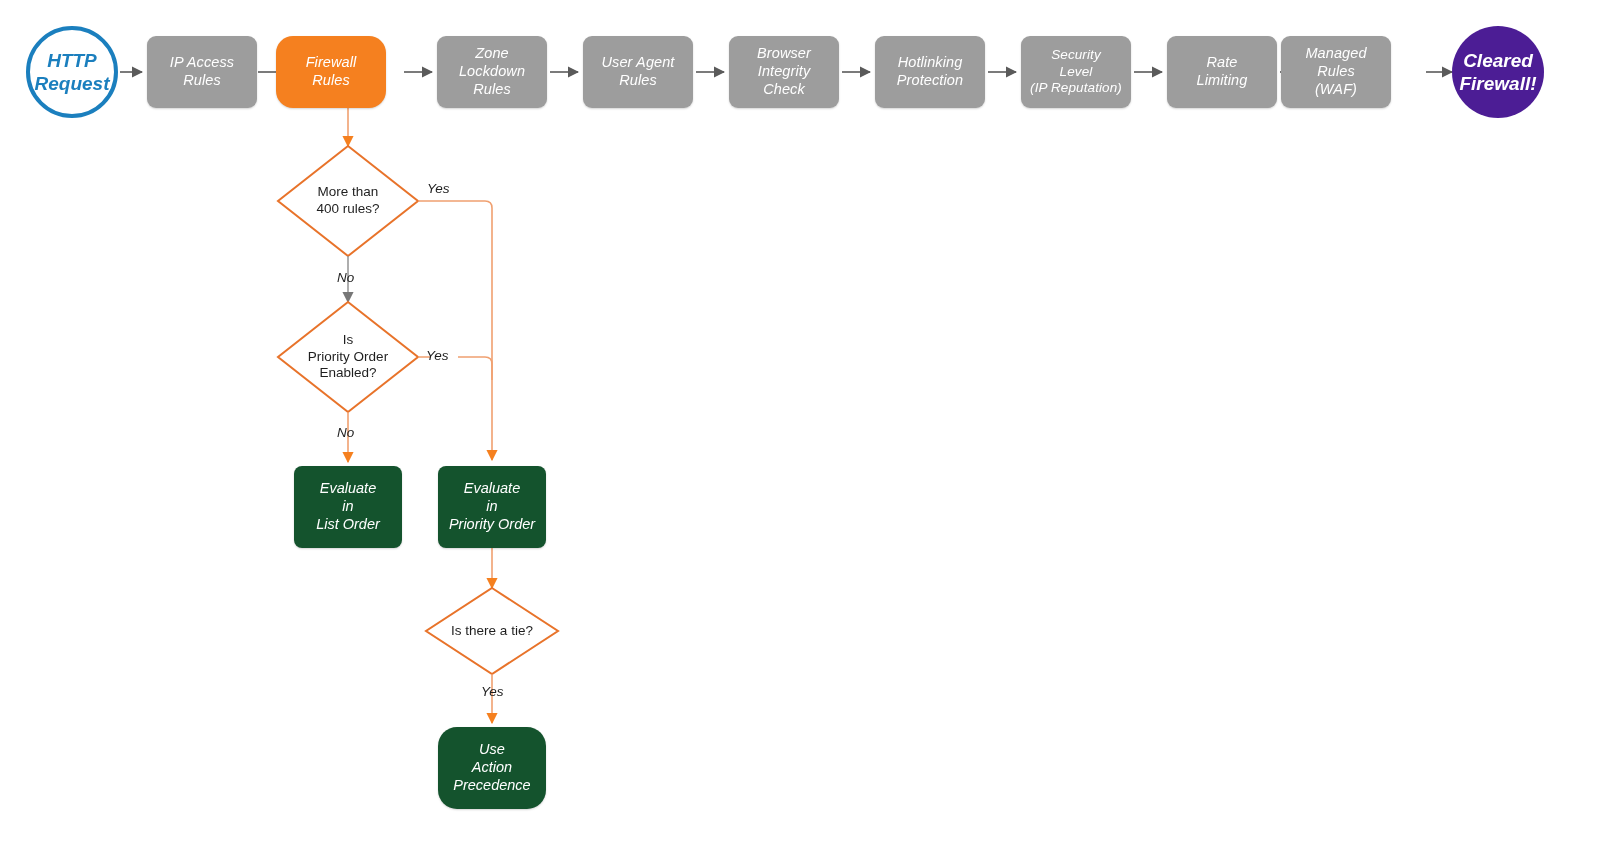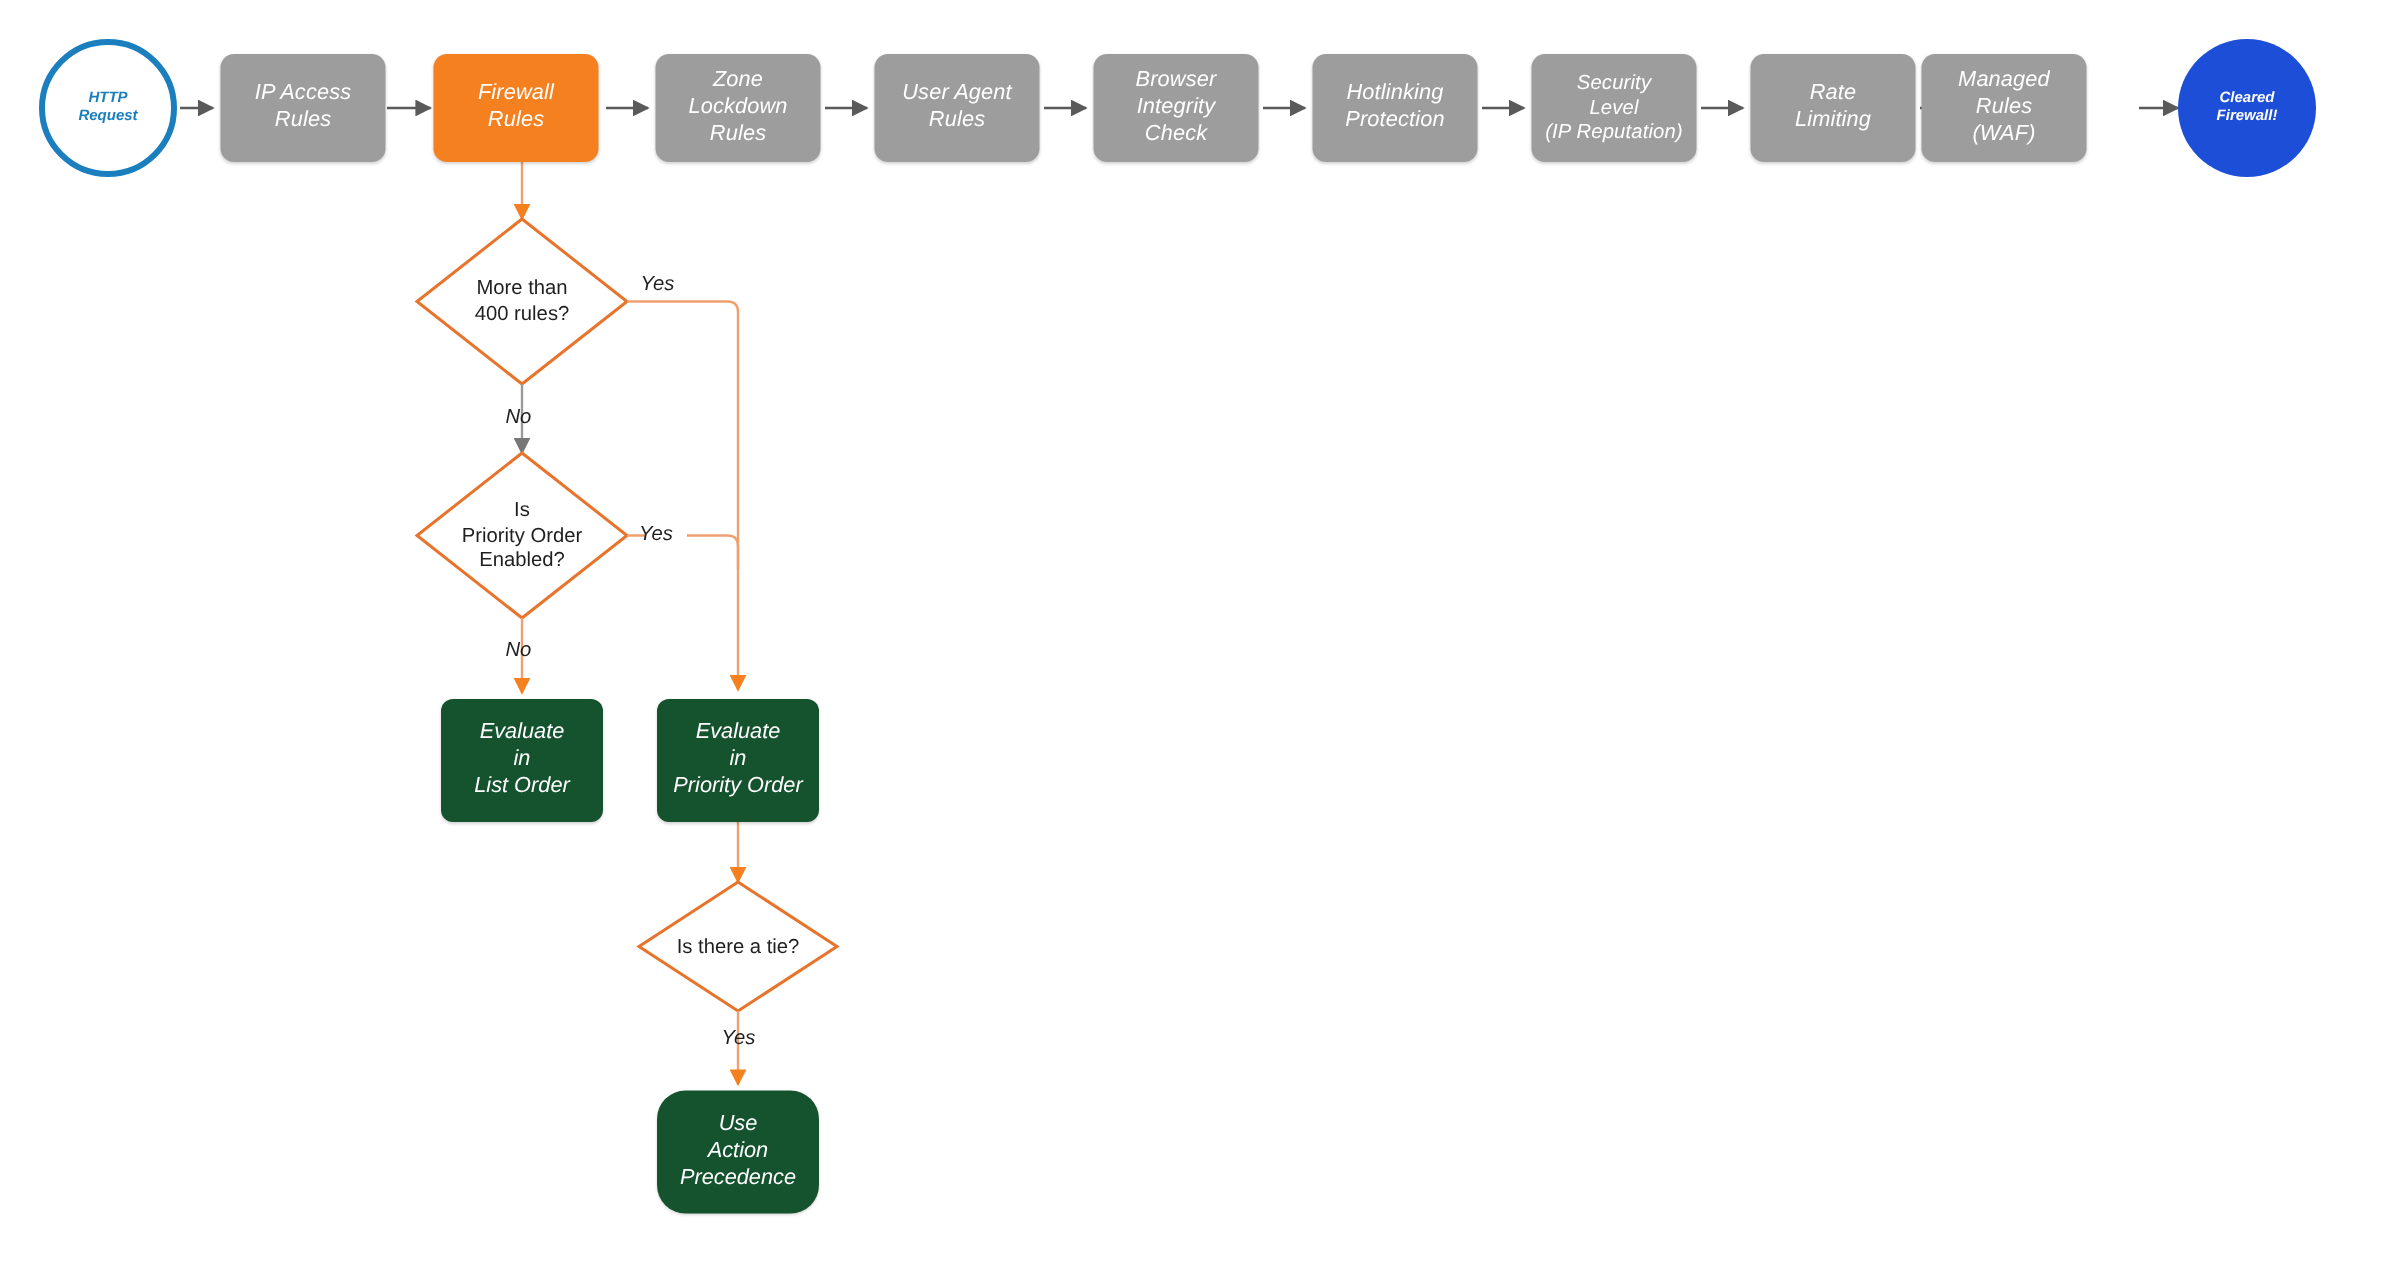--- a/index.html
+++ b/index.html
@@ -45,29 +45,29 @@
   .pipe-box.gray   { background: #9d9d9d; }
   .pipe-box.orange { background: #f5801f; }
 
   
   .circle {
     width: 92px;
     height: 92px;
     border-radius: 50%;
     font-style: italic;
     font-weight: bold;
-    font-size: 10px;
+    font-size: 19px;
   }
   .circle.outline {
     border: 4px solid #1b7fbe;
     color: #1b7fbe;
     background: #ffffff;
   }
   .circle.filled {
-    background: #1d4ed8;
+    background: #4c1d95;
     color: #ffffff;
   }
 
   
   .diamond-label {
     position: absolute;
     display: flex;
     align-items: center;
     justify-content: center;
     text-align: center;
@@ -163,21 +163,21 @@
     <line x1="492" y1="674" x2="492" y2="723" stroke="#f0a070" stroke-width="1.6" fill="none" marker-end="url(#arrow-orange)"></line>
   </g>
 </svg>
 
 <div class="node circle outline" style="left:26px;  top:26px;">HTTP
 Request</div>
 
 <div class="node pipe-box gray" style="left:147px; top:36px;">IP Access
 Rules</div>
 
-<div class="node pipe-box orange" style="left:289px; top:36px;">Firewall
+<div class="node pipe-box orange" style="left:276px; top:36px;border-radius:17px;">Firewall
 Rules</div>
 
 <div class="node pipe-box gray" style="left:437px; top:36px;">Zone
 Lockdown
 Rules</div>
 
 <div class="node pipe-box gray" style="left:583px; top:36px;">User Agent
 Rules</div>
 
 <div class="node pipe-box gray" style="left:729px; top:36px;">Browser

